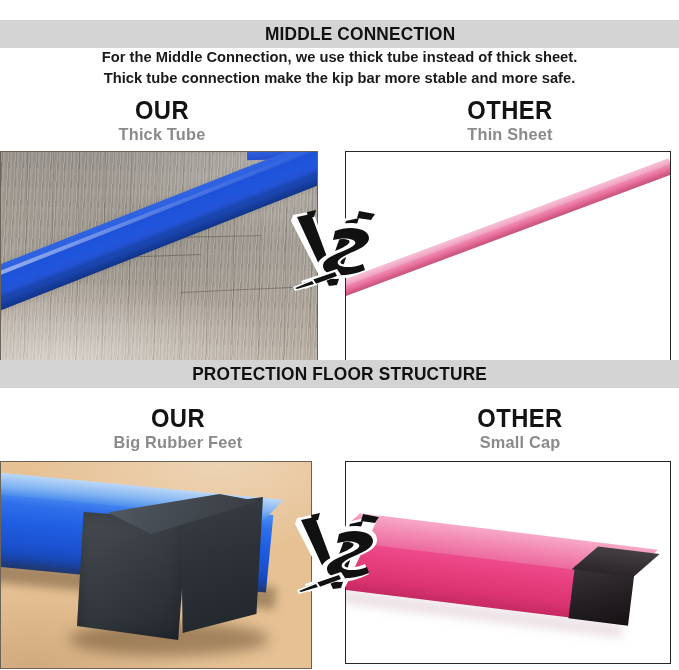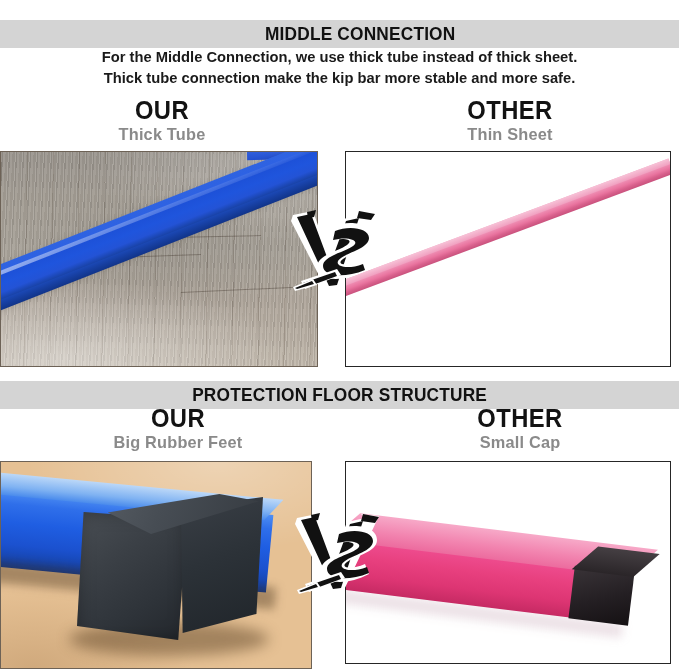--- a/index.html
+++ b/index.html
@@ -241,21 +241,21 @@
       <path d="M52 22 C66 16, 86 19, 86 29 C86 39, 66 43, 58 49 C48 56, 62 62, 80 55
                L82 61 C60 70, 40 67, 40 57 C40 47, 62 43, 70 37 C78 31, 64 27, 50 31 Z" fill="#111111"></path>
       <path d="M18 72 L54 60 L58 66 L22 80 Z" fill="#ffffff"></path>
       <path d="M20 74 L52 63 L54 67 L24 78 Z" fill="#111111"></path>
       <path d="M10 78 L30 70 L34 76 L12 82 Z" fill="#ffffff"></path>
       <path d="M12 79 L29 72 L31 75 L14 80 Z" fill="#111111"></path>
     </g>
   </svg>
 </div>
 
-<div class="band" style="top:381px;">
+<div class="band" style="top:360px;">
   <div class="band-title">PROTECTION FLOOR STRUCTURE</div>
 </div>
 
 <div class="caption" style="left:28px;top:404px;">
   <div class="cap-main">OUR</div>
   <div class="cap-sub">Big Rubber Feet</div>
 </div>
 
 <div class="caption" style="left:370px;top:404px;">
   <div class="cap-main">OTHER</div>

